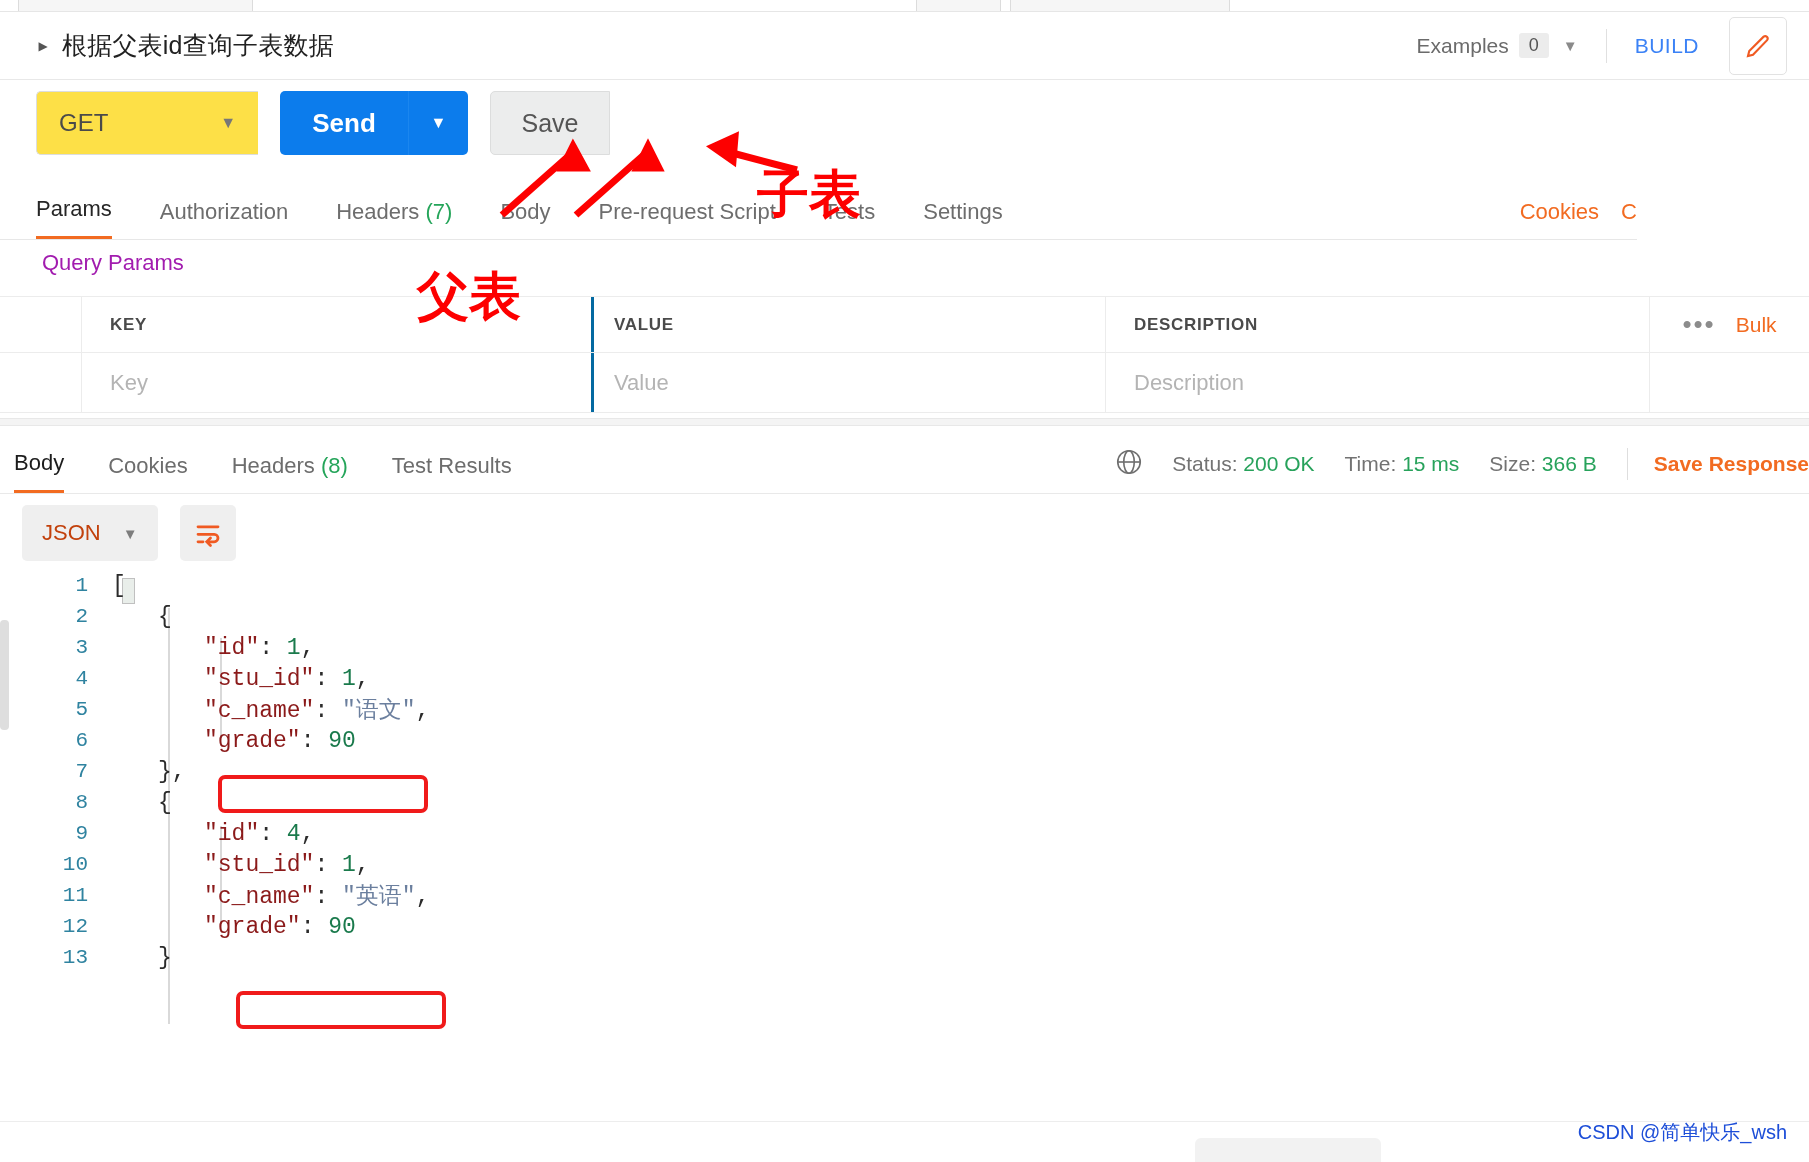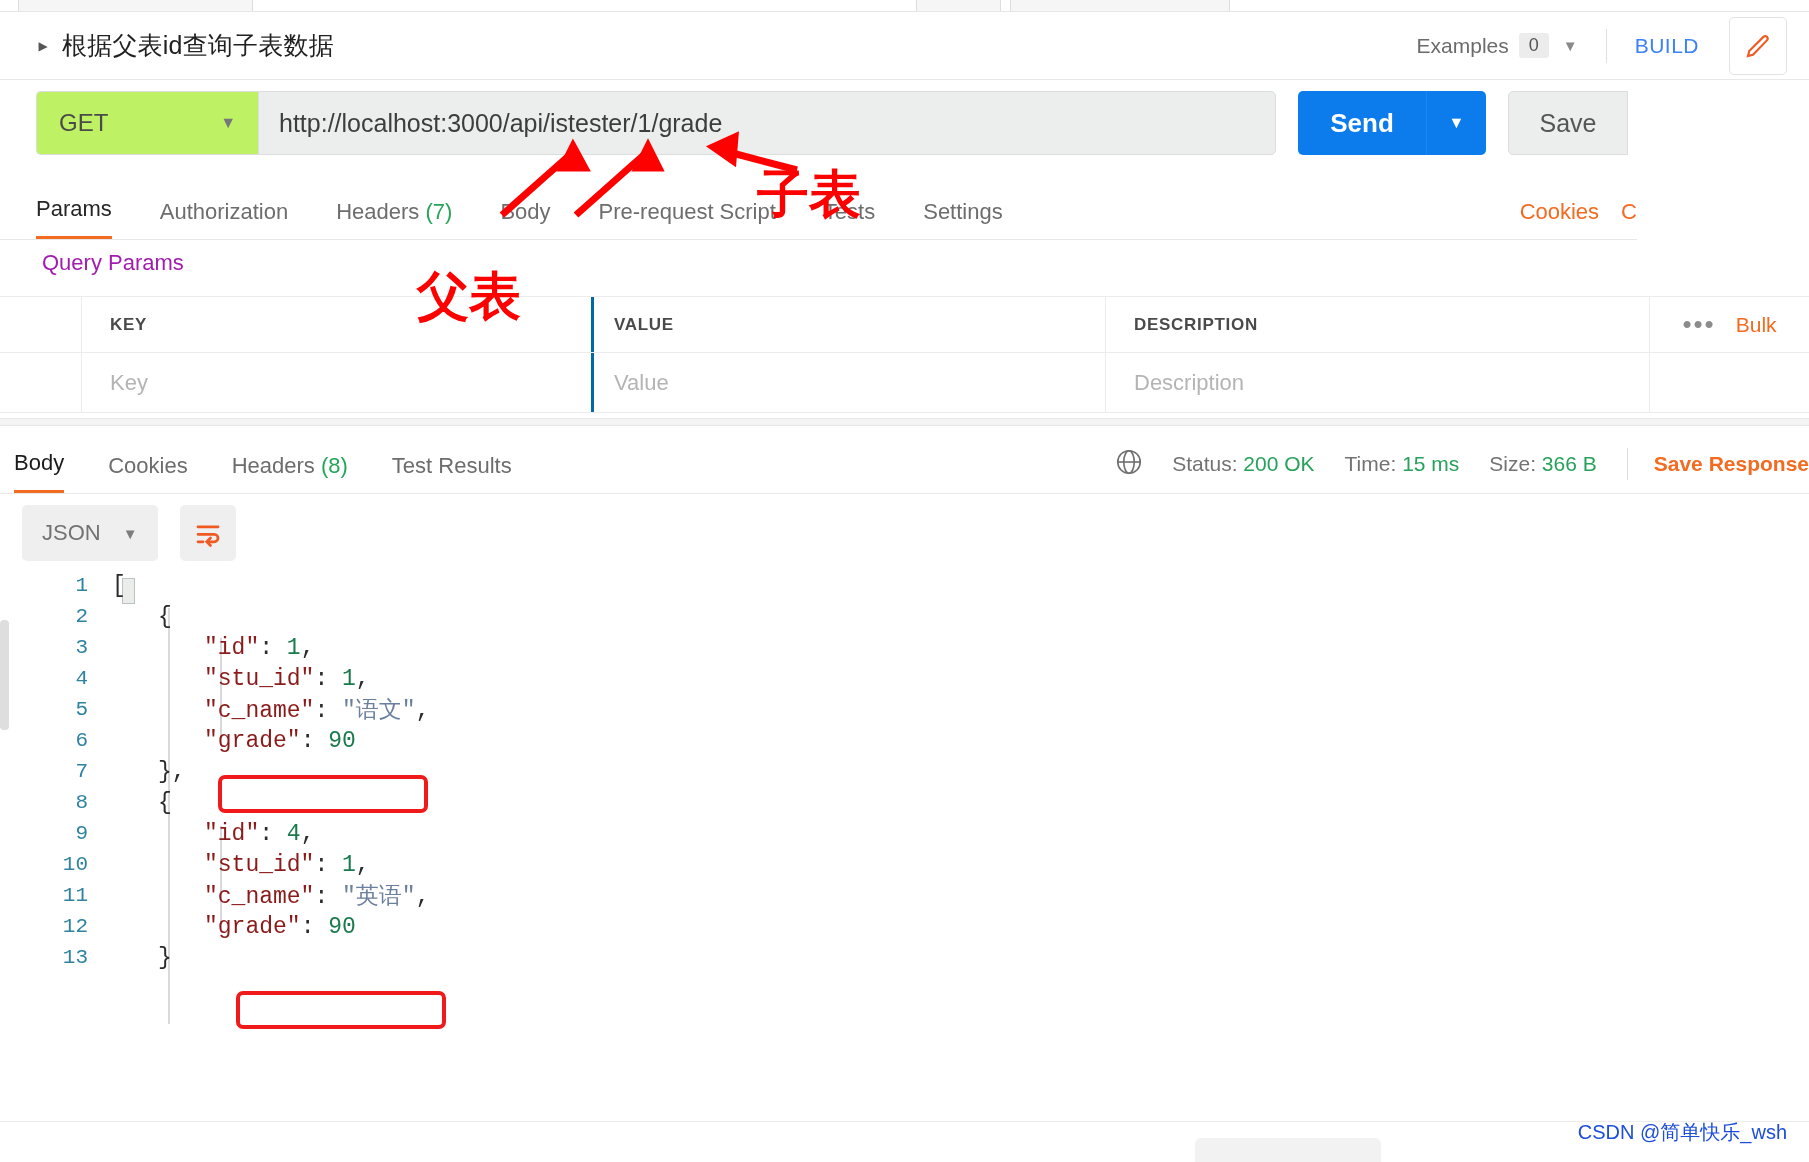--- a/index.html
+++ b/index.html
@@ -43,21 +43,21 @@
   .vdiv { width:1px; height:34px; background:#e0e0e0; margin:0 28px; }
   .build-label { font-size:21px; color:#3b82f6; letter-spacing:.5px; }
   .pencil-btn {
     margin-left:30px; width:58px; height:58px; border:1px solid #e2e2e2; border-radius:5px;
     background:#fff; display:flex; align-items:center; justify-content:center;
   }
 
   
   .url-row { position:absolute; left:0; top:81px; width:1809px; height:84px; display:flex; align-items:center; }
   .method-box {
-    margin-left:36px; width:222px; height:64px; background:#bef264; border:1px solid #dcdddd;
+    margin-left:36px; width:222px; height:64px; background:#fde047; border:1px solid #dcdddd;
     border-right:none; border-radius:5px 0 0 5px;
     display:flex; align-items:center; justify-content:space-between; padding:0 22px;
   }
   .method-text { font-size:24px; color:#4a4a4a; }
   .method-caret { color:#777; font-size:16px; }
   .url-box {
     width:1018px; height:64px; background:#eceded; border:1px solid #dcdddd; border-radius:0 5px 5px 0;
     display:flex; align-items:center; padding:0 20px;
   }
   .url-text { font-size:25px; color:#3d3d3d; }
@@ -118,21 +118,21 @@
   .meta-item .val { color:#27a25b; }
   .meta-div { width:1px; height:32px; background:#dedede; margin-right:26px; }
   .save-resp { font-size:21px; color:#f26b21; font-weight:bold; white-space:nowrap; }
 
   
   .body-toolbar { position:absolute; left:0; top:502px; width:1809px; height:62px; display:flex; align-items:center;}
   .seg { margin-left:36px; height:56px; background:#efefef; border-radius:5px; display:flex; align-items:center; padding:0 14px;}
   .seg-item { font-size:22px; color:#6a6a6a; padding:0 22px; }
   .seg-item.active { color:#222; }
   .json-select { margin-left:22px; height:56px; background:#efefef; border-radius:5px; display:flex; align-items:center; padding:0 20px; gap:22px;}
-  .json-label { font-size:22px; color:#737373; }
+  .json-label { font-size:22px; color:#c2410c; }
   .json-caret { font-size:15px; color:#7d7d7d; }
   .wrap-btn { margin-left:22px; width:56px; height:56px; background:#efefef; border-radius:5px; display:flex; align-items:center; justify-content:center;}
   .copy-btn { position:absolute; right:24px; top:596px; }
 
   
   .code-area { position:absolute; left:0; top:570px; width:1809px; height:560px; background:#fff; }
   .code-line { display:flex; height:31px; align-items:center; }
   .ln { width:112px; text-align:right; padding-right:24px; font-family:"Liberation Mono", monospace; font-size:21px; color:#2f83a0; }
   .code-text { font-family:"Liberation Mono", monospace; font-size:23px; white-space:pre; position:relative; }
   .fold-1 { position:absolute; left:122px; top:8px; width:13px; height:26px; border:1px solid #c0c0c0; background:#e9eeea;}
@@ -183,23 +183,20 @@
           <path d="M4 20l1-4L16.5 4.5a2 2 0 0 1 2.8 2.8L8 19l-4 1z"></path>
         </svg>
       </span>
     </div>
   </div>
 
   <div class="url-row">
     <div class="method-box">
       <span class="method-text">GET</span>
       <span class="method-caret">▼</span>
-    </div>
-    <div class="url-box">
-      <span class="url-text">http://localhost:3000/api/istester/1/grade</span>
     </div>
     <div class="send-group">
       <div class="send-btn">Send</div>
       <div class="send-caret">▼</div>
     </div>
     <div class="save-btn">Save</div>
   </div>
 
   <div class="req-tabs">
     <div class="rtab active"><span>Params</span></div>

